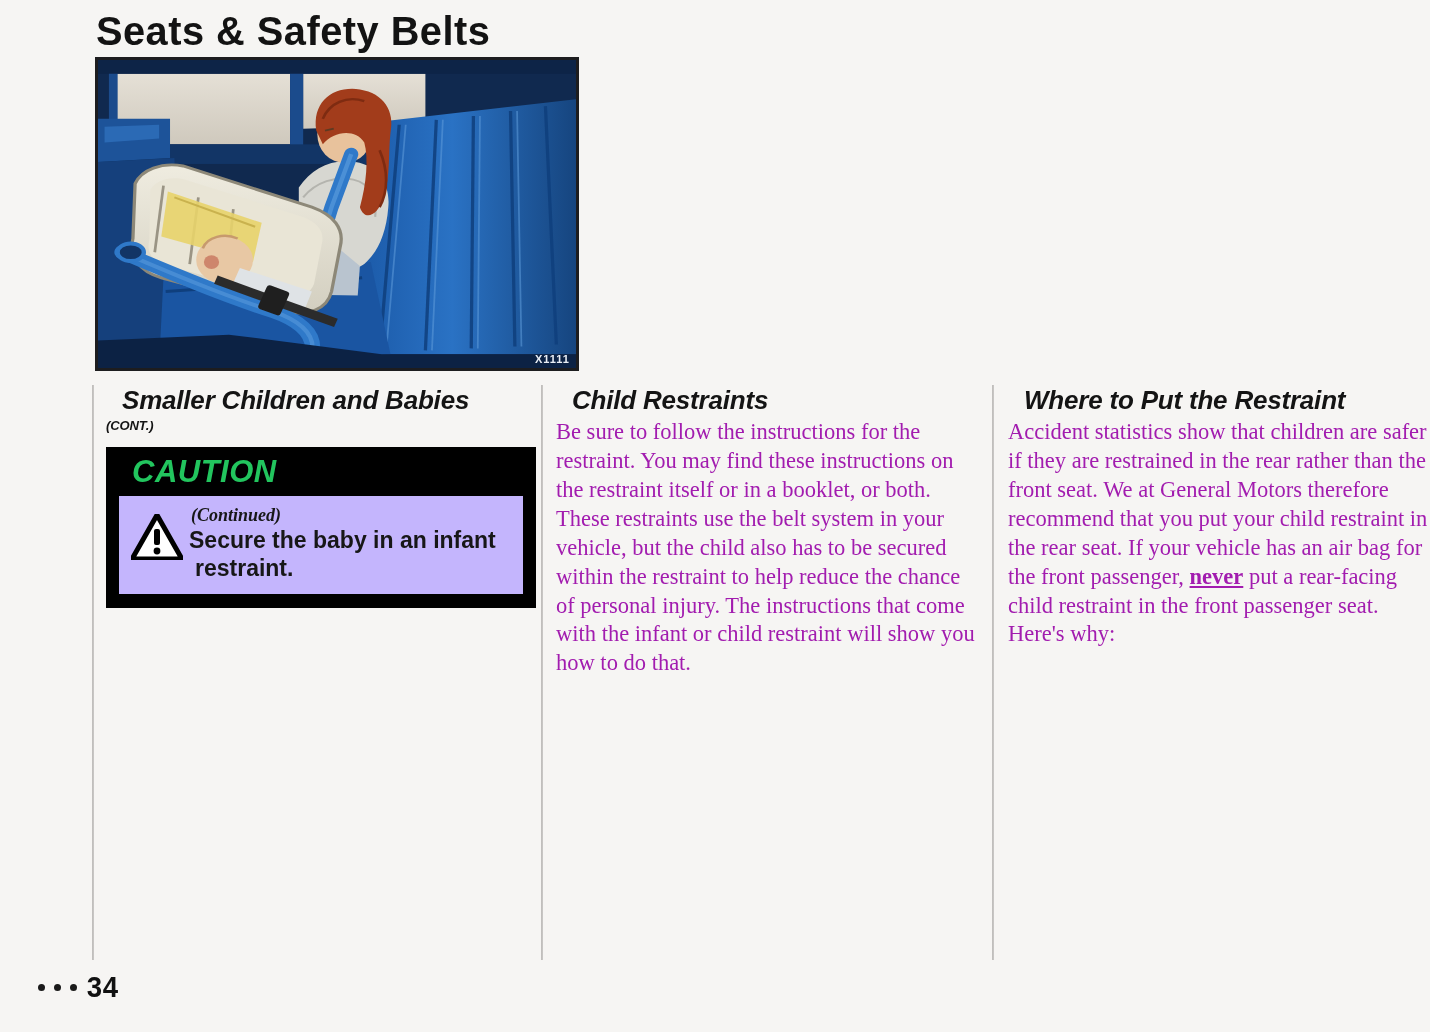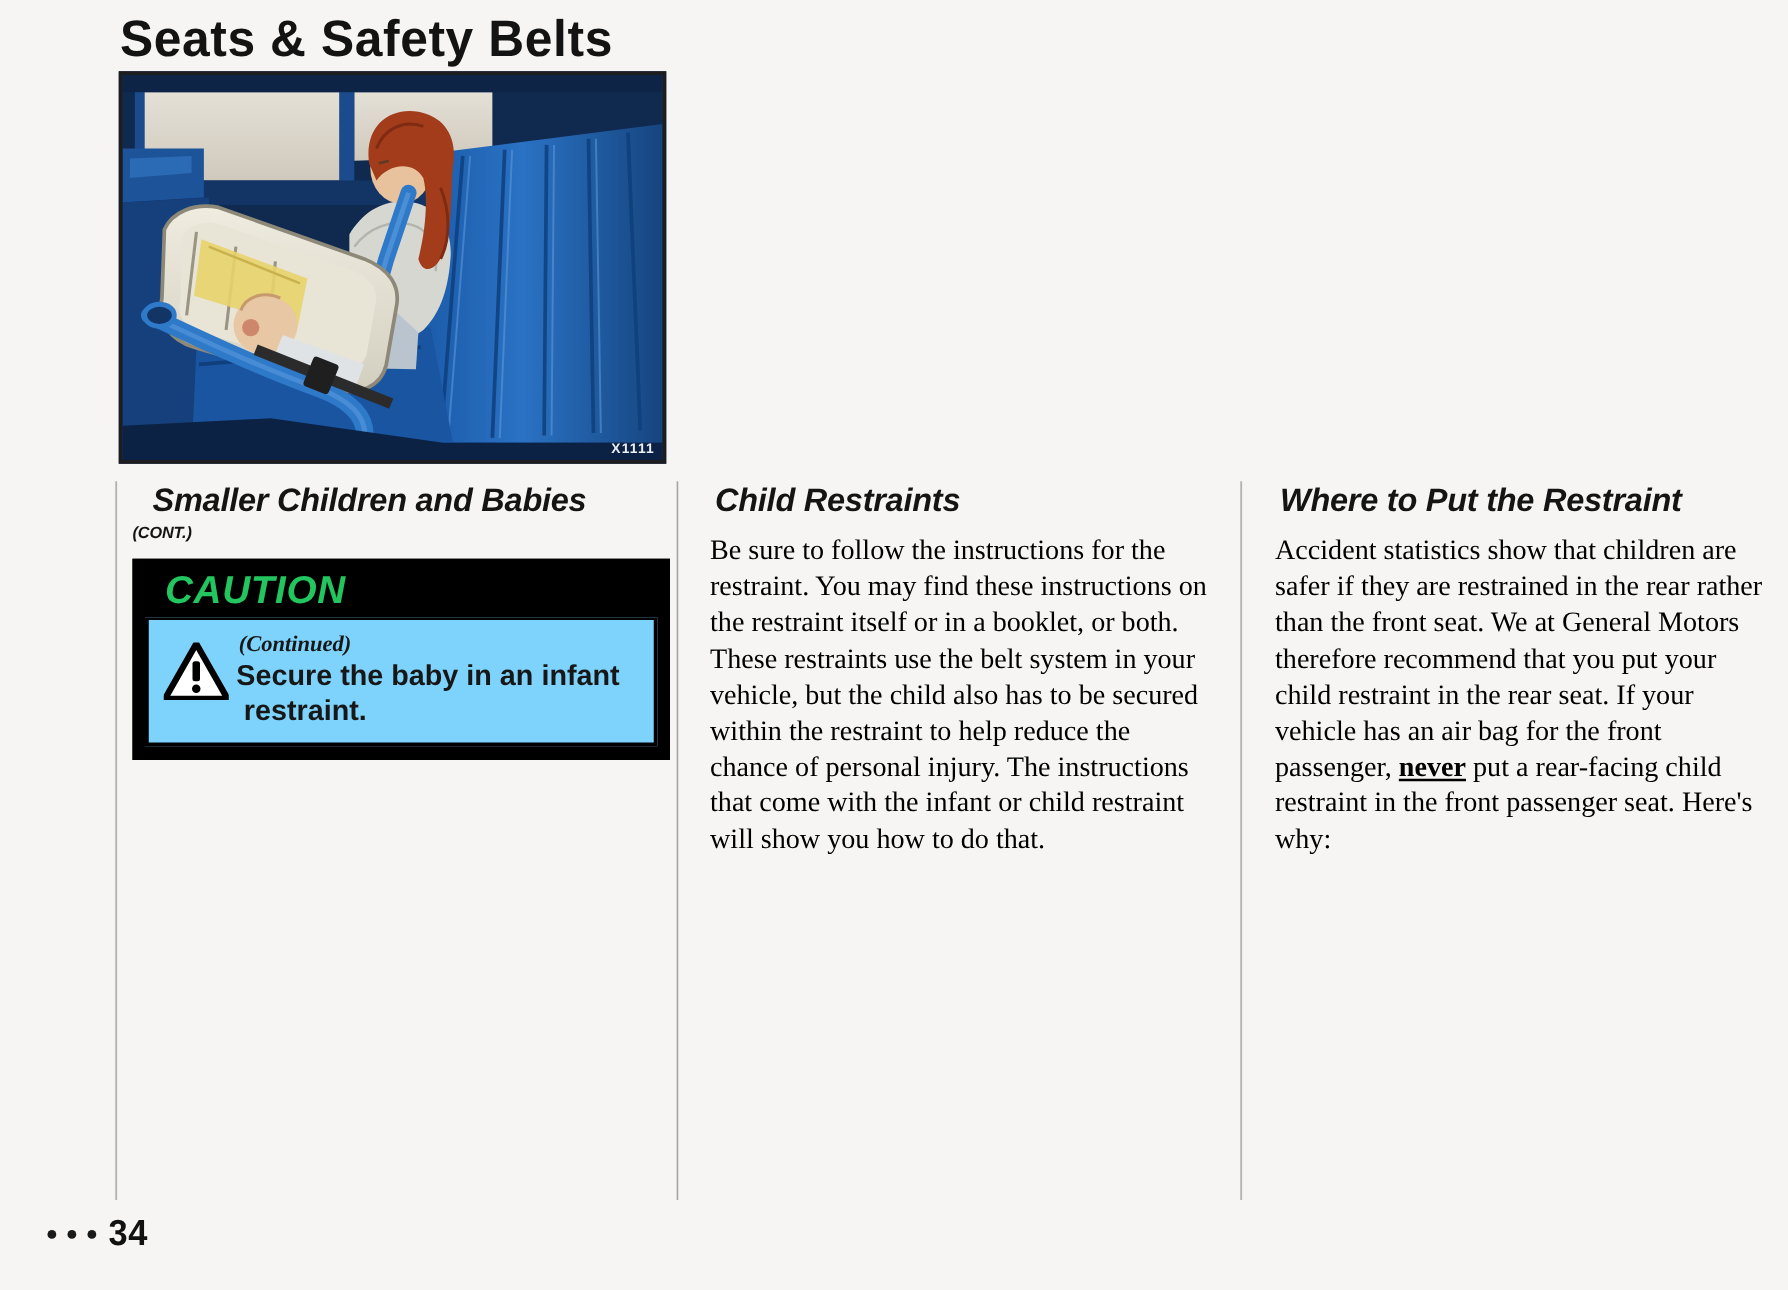--- a/index.html
+++ b/index.html
@@ -29,21 +29,21 @@
     white-space: nowrap;
     transform: scaleX(0.97);
     transform-origin: left top;
   }
 
   
   .illustration {
     position: absolute;
     left: 95px;
     top: 57px;
-    width: 438px;
+    width: 484px;
     height: 314px;
     border: 3px solid #1d1d1f;
     box-sizing: border-box;
     overflow: hidden;
     background: #14305c;
   }
   .illu-svg { display:block; width:100%; height:100%; }
   .illu-code {
     position: absolute;
     right: 6px;
@@ -92,22 +92,22 @@
     font-style: italic;
     font-size: 13px;
     color: #141414;
     margin: 0 0 10px 0;
     letter-spacing: -0.1px;
   }
   .body-text {
     font-family: "Liberation Serif", serif;
     font-size: 22.5px;
     line-height: 1.285;
-    color: #000000;
-    margin: 12px;
+    color: #a21caf;
+    margin: 0;
     text-align: left;
   }
   .body-text b { font-weight: bold; text-decoration: underline; }
 
   
   .caution-box {
     position: relative;
     margin-top: 14px;
     width: 430px;
     border: 4px solid #000000;
@@ -121,21 +121,21 @@
   .caution-head-text {
     font-family: "Liberation Sans", sans-serif;
     font-weight: bold;
     font-style: italic;
     font-size: 31px;
     color: #22c55e;
     letter-spacing: 0.5px;
     line-height: 1;
   }
   .caution-body {
-    background: #7dd3fc;
+    background: #c4b5fd;
     border: 3px solid #000000;
     border-top: 2px solid #000000;
     margin: 0 6px 7px 6px;
     padding: 10px 12px 12px 10px;
     position: relative;
   }
   .warn-tri {
     float: left;
     width: 52px;
     height: 46px;

